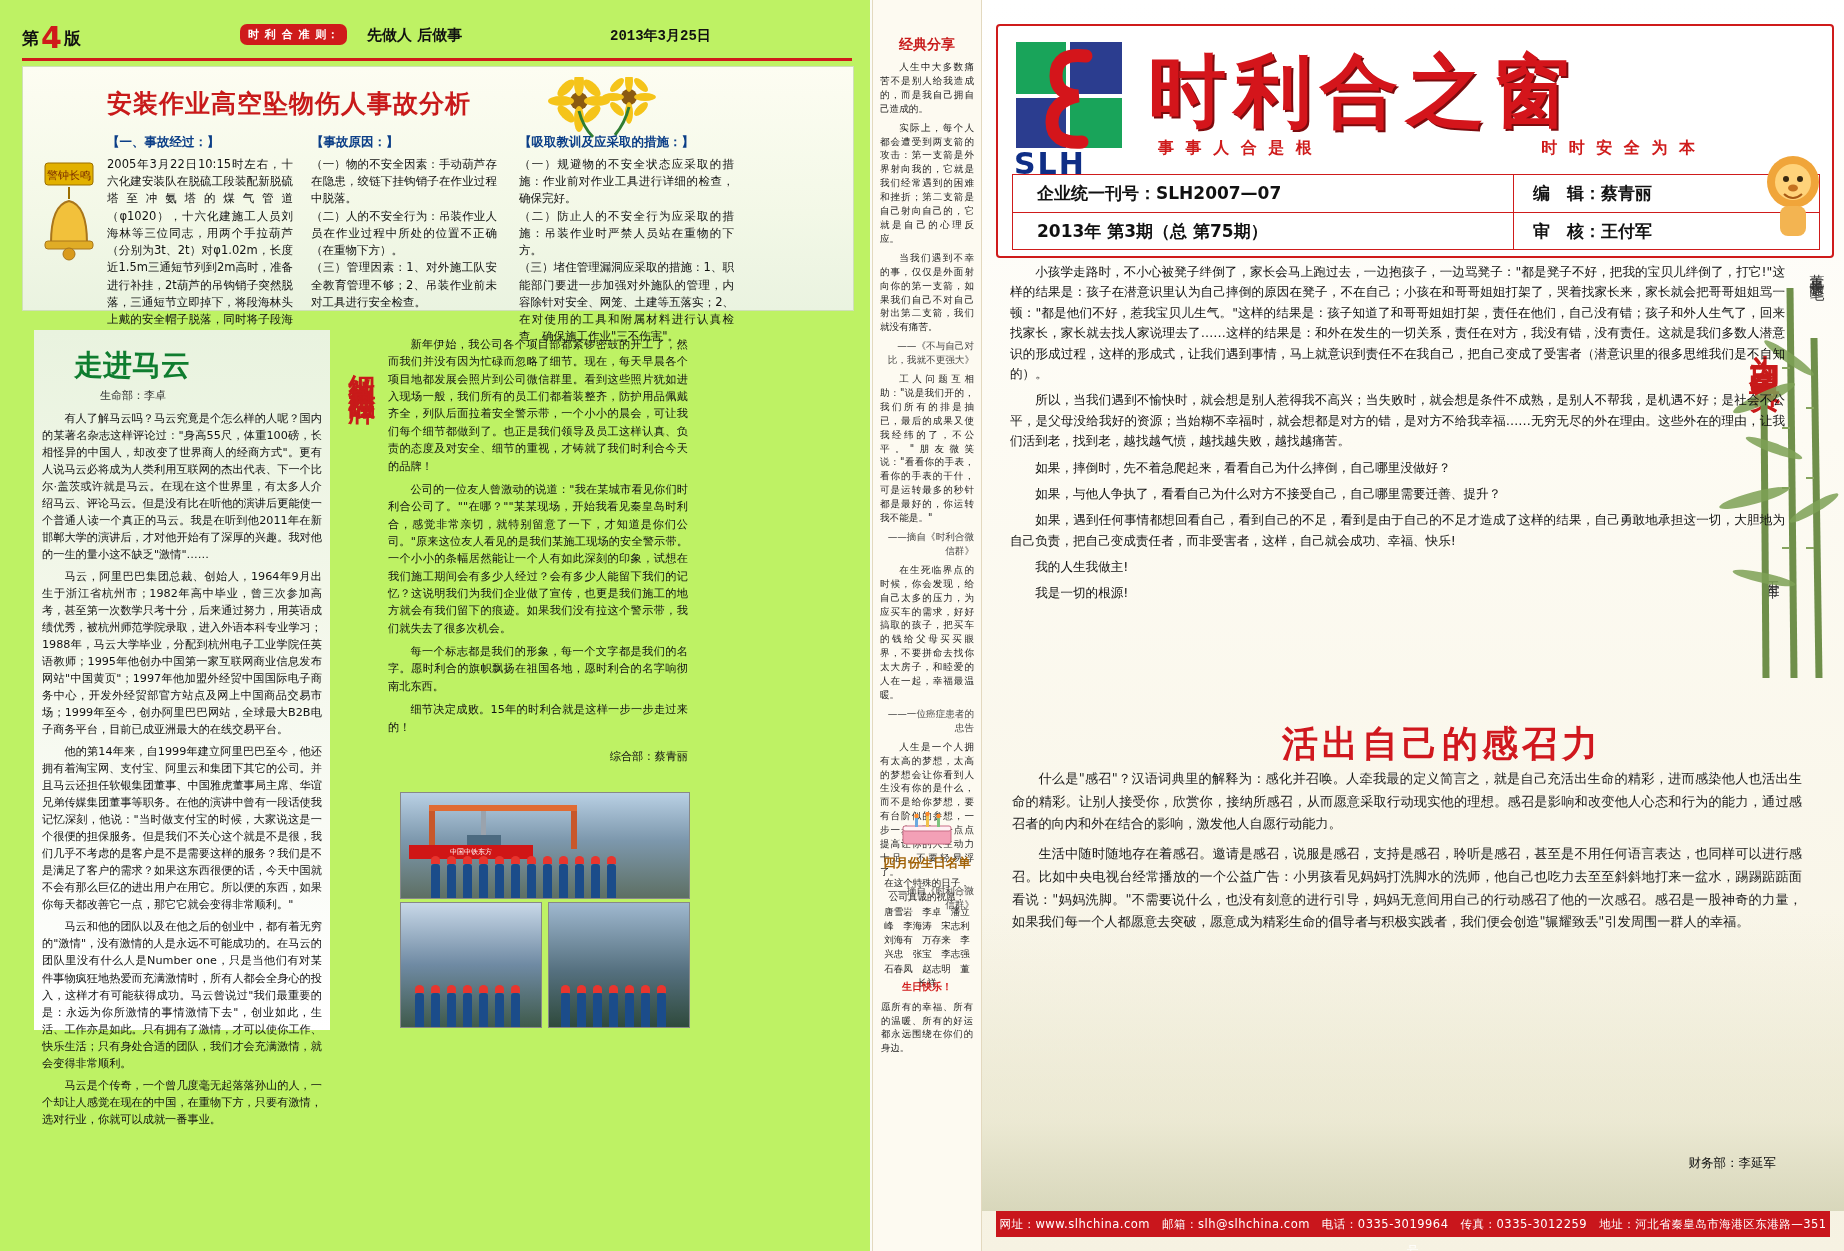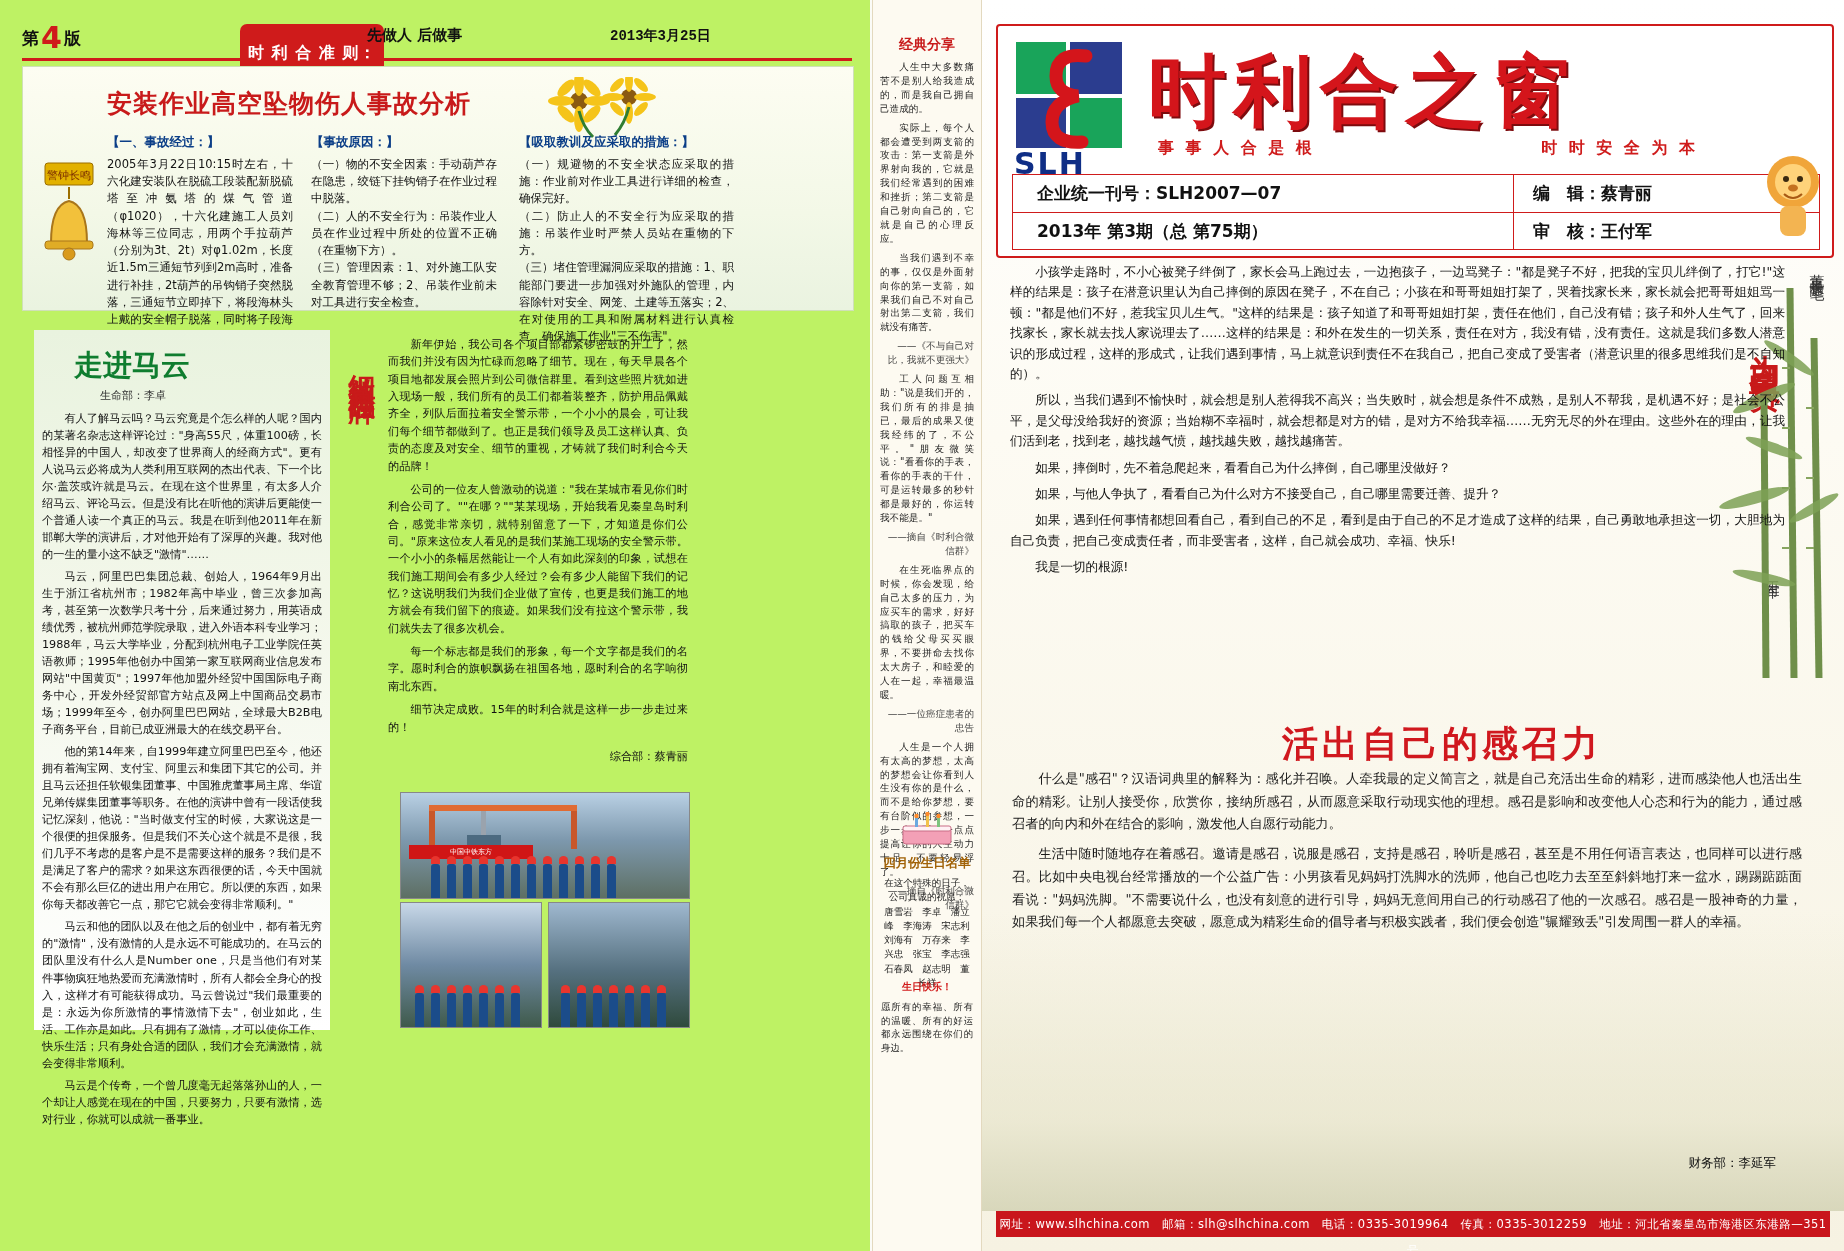--- a/index.html
+++ b/index.html
@@ -9,21 +9,21 @@
     font-family:"DejaVu Sans","Liberation Sans",sans-serif;
     overflow:hidden;
   }
   .page{position:relative;width:1844px;height:1251px;background:#fbfbf7;}
 
   
   .left-page{position:absolute;left:0;top:0;width:870px;height:1251px;background:#bef264;}
   .lp-header{position:absolute;left:22px;top:18px;width:830px;height:40px;border-bottom:3px solid #cf1b1b;}
   .pagenum{position:absolute;left:0;top:2px;font-size:17px;color:#111;font-weight:bold;}
   .pagenum .big{color:#cf1b1b;font-size:30px;vertical-align:-4px;padding:0 2px;}
-  .hdr-motto{position:absolute;left:218px;top:6px;background:#cf1b1b;color:#fff;font-size:16px;font-weight:bold;padding:19px 8px;letter-spacing:1px;border-radius:7px;}
+  .hdr-motto{position:absolute;left:218px;top:6px;background:#cf1b1b;color:#fff;font-size:11px;font-weight:bold;padding:3px 8px;letter-spacing:1px;border-radius:7px;}
   .hdr-motto2{position:absolute;left:345px;top:8px;font-size:15px;font-weight:bold;color:#111;}
   .hdr-date{position:absolute;left:588px;top:9px;font-size:14px;font-weight:bold;color:#111;font-family:Liberation Mono, monospace;}
 
   
   .acc-box{position:absolute;left:22px;top:66px;width:830px;height:243px;
       background:linear-gradient(180deg,#fdfdf2 0%,#f3f8e7 60%,#eaf3e0 100%);
       border:1px solid #cfe0b8;}
   .acc-title{position:absolute;left:84px;top:20px;font-size:25px;font-weight:bold;color:#c81a1a;letter-spacing:1px;}
   .flower{position:absolute;right:170px;top:10px;width:150px;height:62px;}
   .bell{position:absolute;left:8px;top:90px;width:76px;height:110px;}
@@ -181,21 +181,21 @@
     </div>
 
     <div class="art-majun">
       <div class="mj-title">走进马云</div>
       <div class="mj-sub">生命部：李卓</div>
       <div class="mj-body">
         <p>有人了解马云吗？马云究竟是个怎么样的人呢？国内的某著名杂志这样评论过："身高55尺，体重100磅，长相怪异的中国人，却改变了世界商人的经商方式"。更有人说马云必将成为人类利用互联网的杰出代表、下一个比尔·盖茨或许就是马云。在现在这个世界里，有太多人介绍马云、评论马云。但是没有比在听他的演讲后更能使一个普通人读一个真正的马云。我是在听到他2011年在新邯郸大学的演讲后，才对他开始有了深厚的兴趣。我对他的一生的量小这不缺乏"激情"……</p>
         <p>马云，阿里巴巴集团总裁、创始人，1964年9月出生于浙江省杭州市；1982年高中毕业，曾三次参加高考，甚至第一次数学只考十分，后来通过努力，用英语成绩优秀，被杭州师范学院录取，进入外语本科专业学习；1988年，马云大学毕业，分配到杭州电子工业学院任英语教师；1995年他创办中国第一家互联网商业信息发布网站"中国黄页"；1997年他加盟外经贸中国国际电子商务中心，开发外经贸部官方站点及网上中国商品交易市场；1999年至今，创办阿里巴巴网站，全球最大B2B电子商务平台，目前已成亚洲最大的在线交易平台。</p>
         <p>他的第14年来，自1999年建立阿里巴巴至今，他还拥有着淘宝网、支付宝、阿里云和集团下其它的公司。并且马云还担任软银集团董事、中国雅虎董事局主席、华谊兄弟传媒集团董事等职务。在他的演讲中曾有一段话使我记忆深刻，他说："当时做支付宝的时候，大家说这是一个很便的担保服务。但是我们不关心这个就是不是很，我们几乎不考虑的是客户是不是需要这样的服务？我们是不是满足了客户的需求？如果这东西很便的话，今天中国就不会有那么巨亿的进出用户在用它。所以便的东西，如果你每天都改善它一点，那它它就会变得非常顺利。"</p>
         <p>马云和他的团队以及在他之后的创业中，都有着无穷的"激情"，没有激情的人是永远不可能成功的。在马云的团队里没有什么人是Number one，只是当他们有对某件事物疯狂地热爱而充满激情时，所有人都会全身心的投入，这样才有可能获得成功。马云曾说过"我们最重要的是：永远为你所激情的事情激情下去"，创业如此，生活、工作亦是如此。只有拥有了激情，才可以使你工作、快乐生活；只有身处合适的团队，我们才会充满激情，就会变得非常顺利。</p>
-        <p>马云是个传奇，一个曾几度毫无起落落孙山的人，一个却让人感觉在现在的中国，只要努力，只要有激情，选对行业，你就可以成就一番事业。</p>
+        <p>马云是个传奇，一个曾几度毫无起落落孙山的人，一个却让人感觉在现在的中国，在重物下方，只要有激情，选对行业，你就可以成就一番事业。</p>
       </div>
     </div>
 
     <div class="vert-title">细微之处树品牌</div>
 
     <div class="art-brand">
       <p>新年伊始，我公司各个项目部都紧锣密鼓的开工了，然而我们并没有因为忙碌而忽略了细节。现在，每天早晨各个项目地都发展会照片到公司微信群里。看到这些照片犹如进入现场一般，我们所有的员工们都着装整齐，防护用品佩戴齐全，列队后面拉着安全警示带，一个小小的晨会，可让我们每个细节都做到了。也正是我们领导及员工这样认真、负责的态度及对安全、细节的重视，才铸就了我们时利合今天的品牌！</p>
       <p>公司的一位友人曾激动的说道："我在某城市看见你们时利合公司了。""在哪？""某某现场，开始我看见秦皇岛时利合，感觉非常亲切，就特别留意了一下，才知道是你们公司。"原来这位友人看见的是我们某施工现场的安全警示带。一个小小的条幅居然能让一个人有如此深刻的印象，试想在我们施工期间会有多少人经过？会有多少人能留下我们的记忆？这说明我们为我们企业做了宣传，也更是我们施工的地方就会有我们留下的痕迹。如果我们没有拉这个警示带，我们就失去了很多次机会。</p>
       <p>每一个标志都是我们的形象，每一个文字都是我们的名字。愿时利合的旗帜飘扬在祖国各地，愿时利合的名字响彻南北东西。</p>
       <p>细节决定成败。15年的时利合就是这样一步一步走过来的！</p>
@@ -403,20 +403,21 @@
         <ellipse cx="150" cy="330" rx="32" ry="5" transform="rotate(12 150 330)"></ellipse>
       </g>
     </svg>
 
     <div class="rp-article">
       <p>小孩学走路时，不小心被凳子绊倒了，家长会马上跑过去，一边抱孩子，一边骂凳子："都是凳子不好，把我的宝贝儿绊倒了，打它!"这样的结果是：孩子在潜意识里认为自己摔倒的原因在凳子，不在自己；小孩在和哥哥姐姐打架了，哭着找家长来，家长就会把哥哥姐姐骂一顿："都是他们不好，惹我宝贝儿生气。"这样的结果是：孩子知道了和哥哥姐姐打架，责任在他们，自己没有错；孩子和外人生气了，回来找家长，家长就去找人家说理去了……这样的结果是：和外在发生的一切关系，责任在对方，我没有错，没有责任。这就是我们多数人潜意识的形成过程，这样的形成式，让我们遇到事情，马上就意识到责任不在我自己，把自己变成了受害者（潜意识里的很多思维我们是不自知的）。</p>
       <p>所以，当我们遇到不愉快时，就会想是别人惹得我不高兴；当失败时，就会想是条件不成熟，是别人不帮我，是机遇不好；是社会不公平，是父母没给我好的资源；当始糊不幸福时，就会想都是对方的错，是对方不给我幸福……无穷无尽的外在理由。这些外在的理由，让我们活到老，找到老，越找越气愤，越找越失败，越找越痛苦。</p>
       <p>如果，摔倒时，先不着急爬起来，看看自己为什么摔倒，自己哪里没做好？</p>
       <p>如果，与他人争执了，看看自己为什么对方不接受自己，自己哪里需要迁善、提升？</p>
       <p>如果，遇到任何事情都想回看自己，看到自己的不足，看到是由于自己的不足才造成了这样的结果，自己勇敢地承担这一切，大胆地为自己负责，把自己变成责任者，而非受害者，这样，自己就会成功、幸福、快乐!</p>
+      <p>我的人生我做主!</p>
       <p>我是一切的根源!</p>
     </div>
 
     <div class="calli">活出自己的感召力</div>
 
     <div class="rp-hand">
       <p>什么是"感召"？汉语词典里的解释为：感化并召唤。人牵我最的定义简言之，就是自己充活出生命的精彩，进而感染他人也活出生命的精彩。让别人接受你，欣赏你，接纳所感召，从而愿意采取行动现实他的理想。感召是影响和改变他人心态和行为的能力，通过感召者的向内和外在结合的影响，激发他人自愿行动能力。</p>
       <p>生活中随时随地存在着感召。邀请是感召，说服是感召，支持是感召，聆听是感召，甚至是不用任何语言表达，也同样可以进行感召。比如中央电视台经常播放的一个公益广告：小男孩看见妈妈打洗脚水的洗师，他自己也吃力去至至斜斜地打来一盆水，踢踢踮踮面看说："妈妈洗脚。"不需要说什么，也没有刻意的进行引导，妈妈无意间用自己的行动感召了他的一次感召。感召是一股神奇的力量，如果我们每一个人都愿意去突破，愿意成为精彩生命的倡导者与积极实践者，我们便会创造"辗耀致丢"引发周围一群人的幸福。</p>
     </div>
 

